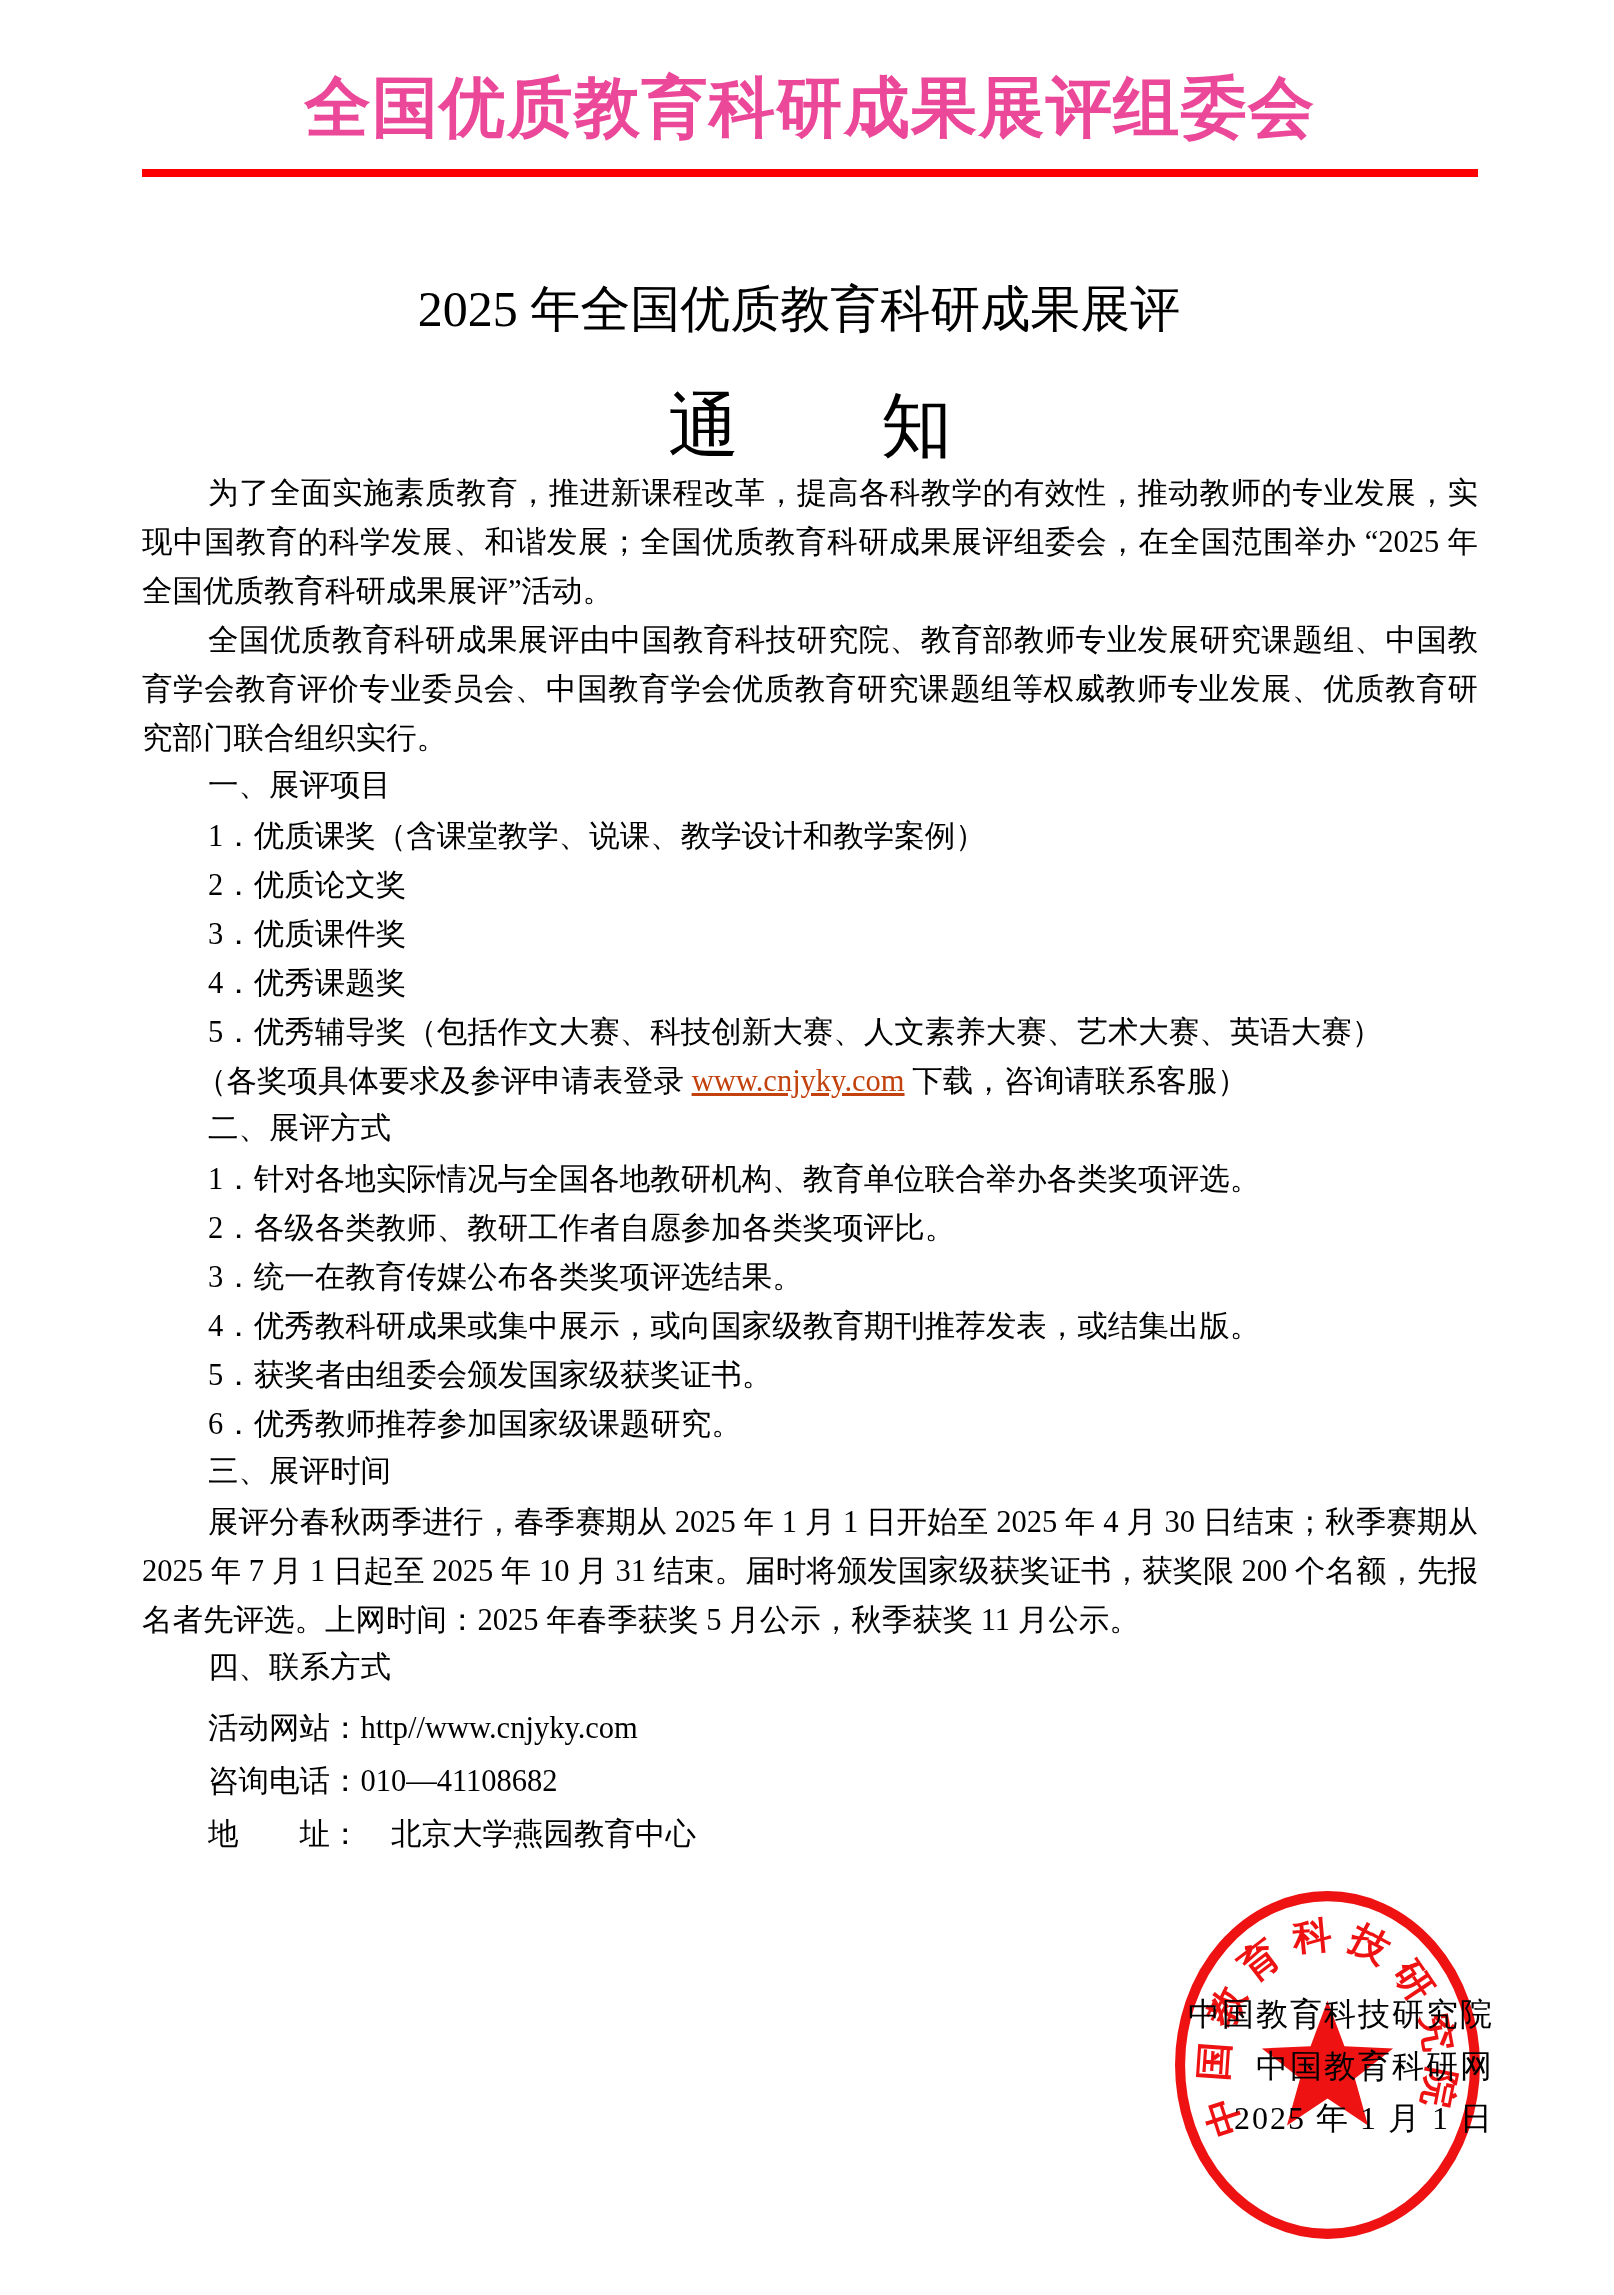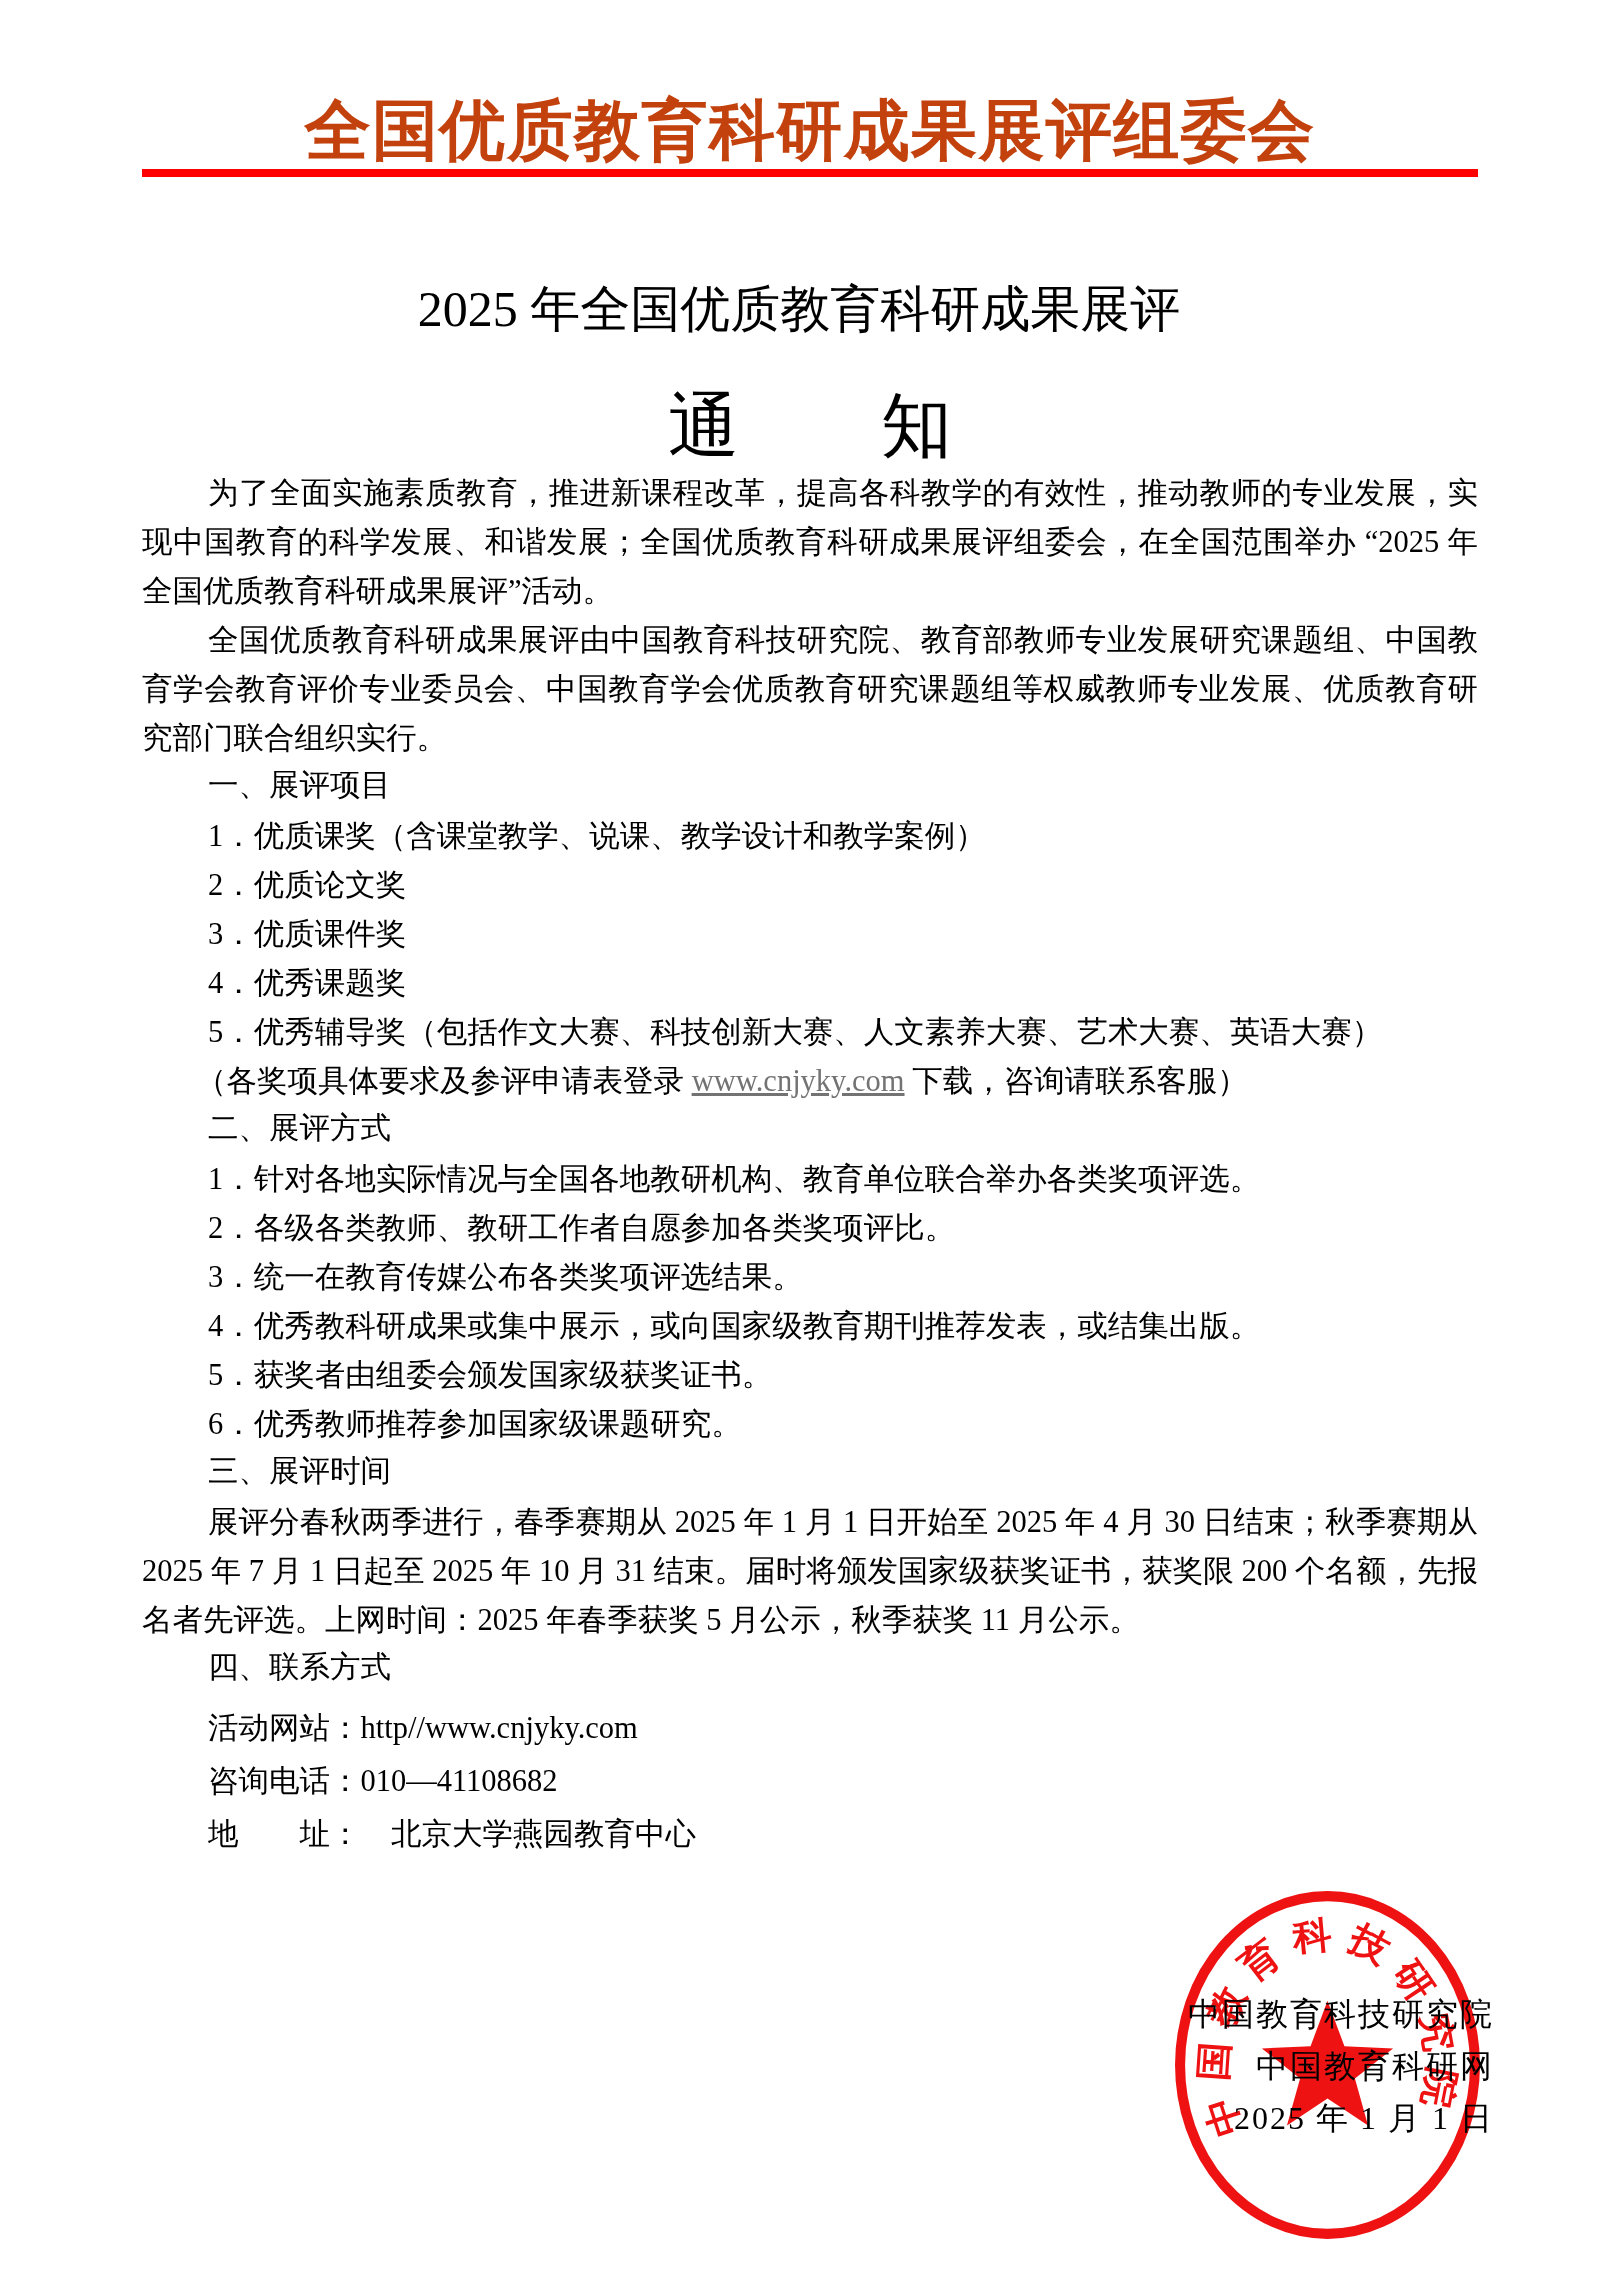--- a/index.html
+++ b/index.html
@@ -4,23 +4,23 @@
 <style>
   html,body{margin:0;padding:0;}
   body{
     width:1615px;height:2295px;background:#ffffff;position:relative;
     font-family:"Liberation Serif","DejaVu Serif",serif;color:#000000;
     overflow:hidden;
   }
   .page{position:absolute;inset:0;}
 
   .doc-header{
-    position:absolute;top:94px;left:142px;width:1336px;
+    position:absolute;top:71px;left:142px;width:1336px;
     text-align:center;font-size:66px;line-height:72px;font-weight:bold;
-    color:#c2410c;font-family:"Liberation Sans","DejaVu Sans",sans-serif;
+    color:#ec4899;font-family:"Liberation Sans","DejaVu Sans",sans-serif;
     letter-spacing:1.4px;white-space:nowrap;
   }
   .red-rule{
     position:absolute;top:169px;left:142px;width:1336px;height:7.5px;
     background:#ff0000;
   }
   .doc-subtitle{
     position:absolute;top:277px;left:131px;width:1336px;
     text-align:center;font-size:50px;line-height:65px;font-weight:normal;
     white-space:nowrap;
@@ -34,21 +34,21 @@
 
   .content{
     position:absolute;top:469px;left:142px;width:1336px;
     font-size:30.5px;line-height:49px;text-align:left;
   }
   .content p{margin:0;padding:0;}
   .para{text-indent:66px;text-align:justify;}
   .line{text-indent:66px;white-space:nowrap;}
   .note-line{text-indent:54px;white-space:nowrap;}
   .heading{font-family:Liberation Mono, monospace;}
-  .link{color:#737373;text-decoration:underline;cursor:pointer;}
+  .link{color:#c2410c;text-decoration:underline;cursor:pointer;}
 
   .contacts{margin-top:8.1px;line-height:53px;}
   .contacts p{text-indent:66px;white-space:nowrap;}
 
   .stamp{position:absolute;left:1170px;top:1887px;width:315px;height:356px;z-index:1;}
   .stamp-overlay{
     position:absolute;top:1988px;right:121px;z-index:2;
     text-align:right;font-size:32px;line-height:52px;letter-spacing:2px;
     color:#000000;white-space:nowrap;
   }

